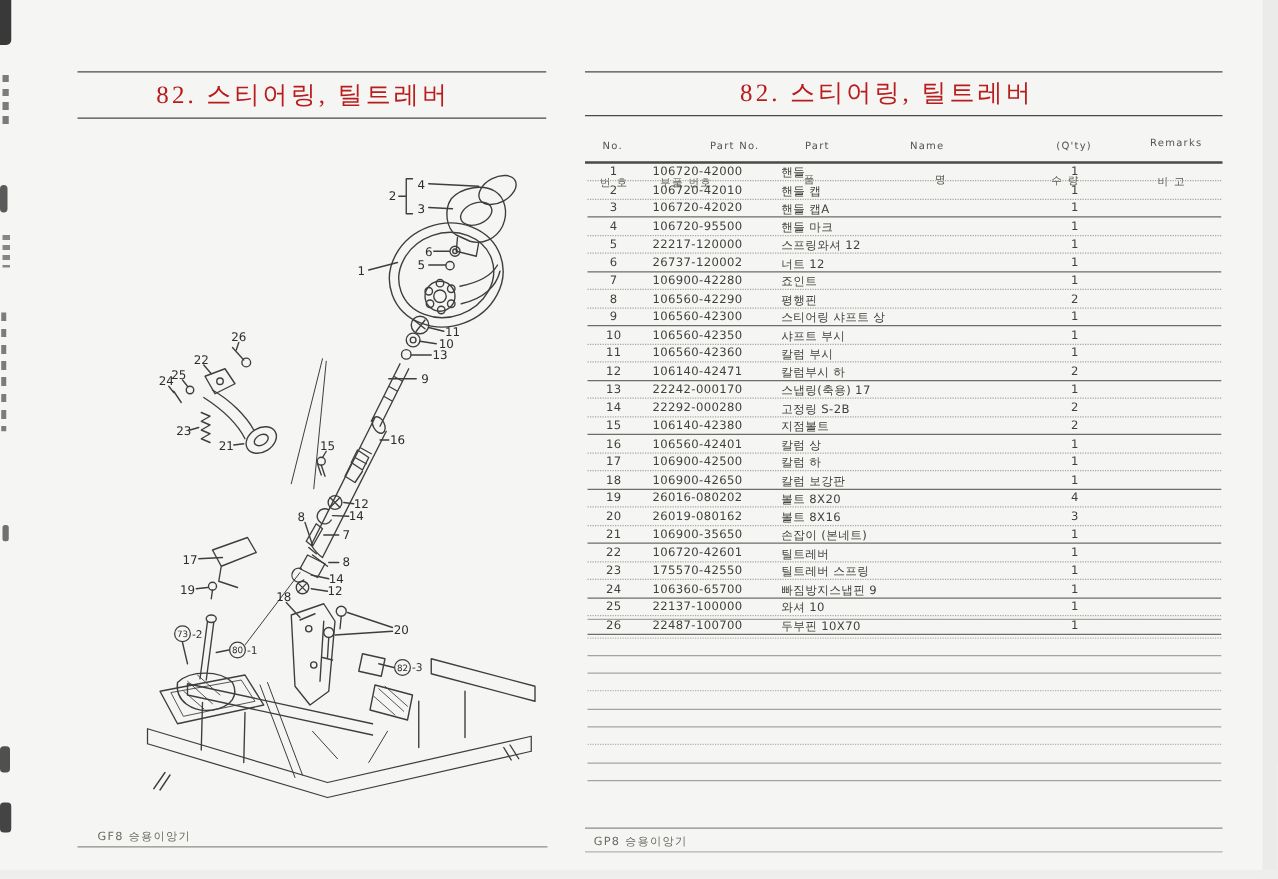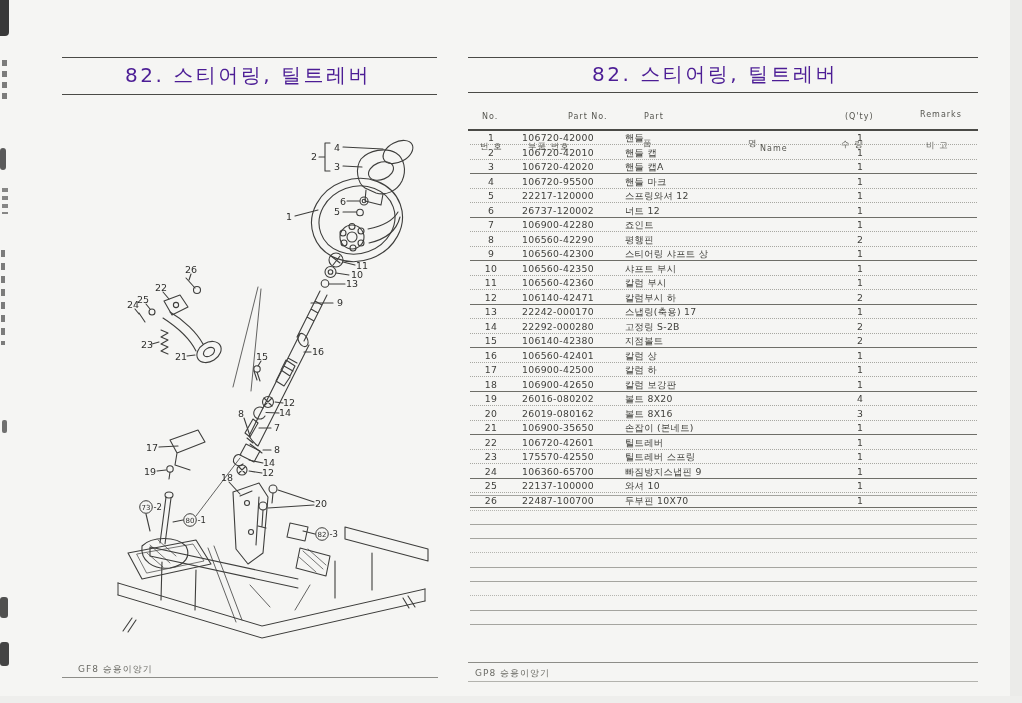--- a/index.html
+++ b/index.html
@@ -5,21 +5,21 @@
   html,body{margin:0;padding:0;background:#e8e8e6;}
   .canvas{position:relative;width:1022px;height:703px;background:#f5f5f3;overflow:hidden;
           font-family:"DejaVu Sans",sans-serif;color:#3a3a38;}
   
   .art{position:absolute;background:#181818;}
   .rule{position:absolute;background:#4a4a46;height:1.4px;}
   .rule.light{background:#8d8d88;height:1px;}
   .rule.faint{background:#b3b3ae;height:1px;}
 
   
-  .title{position:absolute;font-size:20px;letter-spacing:2.5px;color:#4c1d95;white-space:nowrap;}
+  .title{position:absolute;font-size:20px;letter-spacing:2.5px;color:#b91c1c;white-space:nowrap;font-family:Liberation Serif, serif;}
 
   
   .hdr{position:absolute;font-size:8px;color:#55554f;letter-spacing:1px;white-space:nowrap;}
   .hdr.kr{font-size:8.5px;margin-top:41px;}
 
   
   #table-rows{position:absolute;left:470px;top:130.5px;width:507px;}
   .trow{position:relative;height:13.5px;border-bottom:1px dotted #a8a8a2;}
   .trow.solid{border-bottom:1px solid #6e6e68;}
   .trow span{position:absolute;top:1.5px;font-size:9.3px;color:#40403c;white-space:nowrap;letter-spacing:0.3px;}
@@ -213,21 +213,21 @@
   <div class="title" style="left:592px;top:61px;">82. 스티어링, 틸트레버</div>
   <div class="rule" style="left:468px;top:92px;width:510px;"></div>
 
   <div class="hdr kr" style="left:480px;top:100px;">번 호</div>
   <div class="hdr" style="left:482px;top:112px;">No.</div>
   <div class="hdr kr" style="left:528px;top:100px;text-align:center;">부품 번호</div>
   <div class="hdr" style="left:527px;top:112px;padding-left:41px;">Part  No.</div>
   <div class="hdr kr" style="left:643px;top:97px;">품</div>
   <div class="hdr kr" style="left:748px;top:97px;">명</div>
   <div class="hdr" style="left:644px;top:112px;text-align:right;">Part</div>
-  <div class="hdr" style="left:760px;top:112px;margin-top:32px;">Name</div>
+  <div class="hdr" style="left:728px;top:112px;">Name</div>
   <div class="hdr kr" style="left:841px;top:98px;">수  량</div>
   <div class="hdr" style="left:845px;top:112px;">(Q'ty)</div>
   <div class="hdr kr" style="left:926px;top:99px;">비 고</div>
   <div class="hdr" style="left:920px;top:110px;">Remarks</div>
   <div class="rule" style="left:468px;top:129px;width:510px;height:1.6px;"></div>
 
   <div id="table-rows">
       <div class="trow">
         <span class="c-no">1</span>
         <span class="c-part">106720-42000</span>

